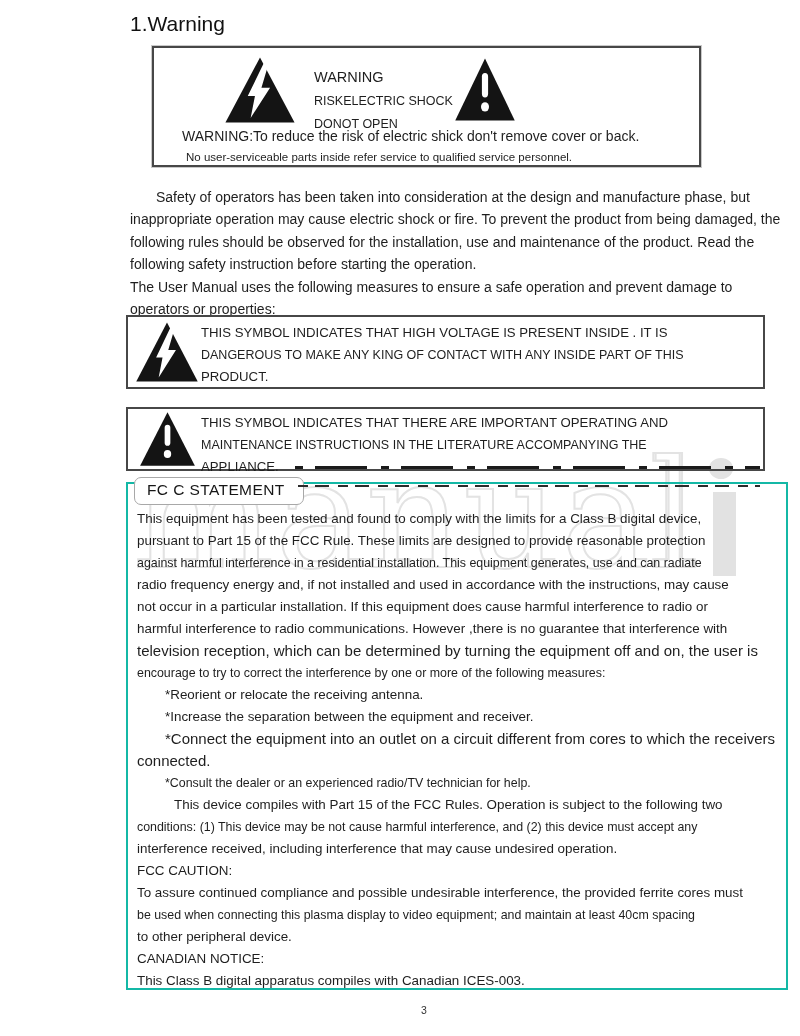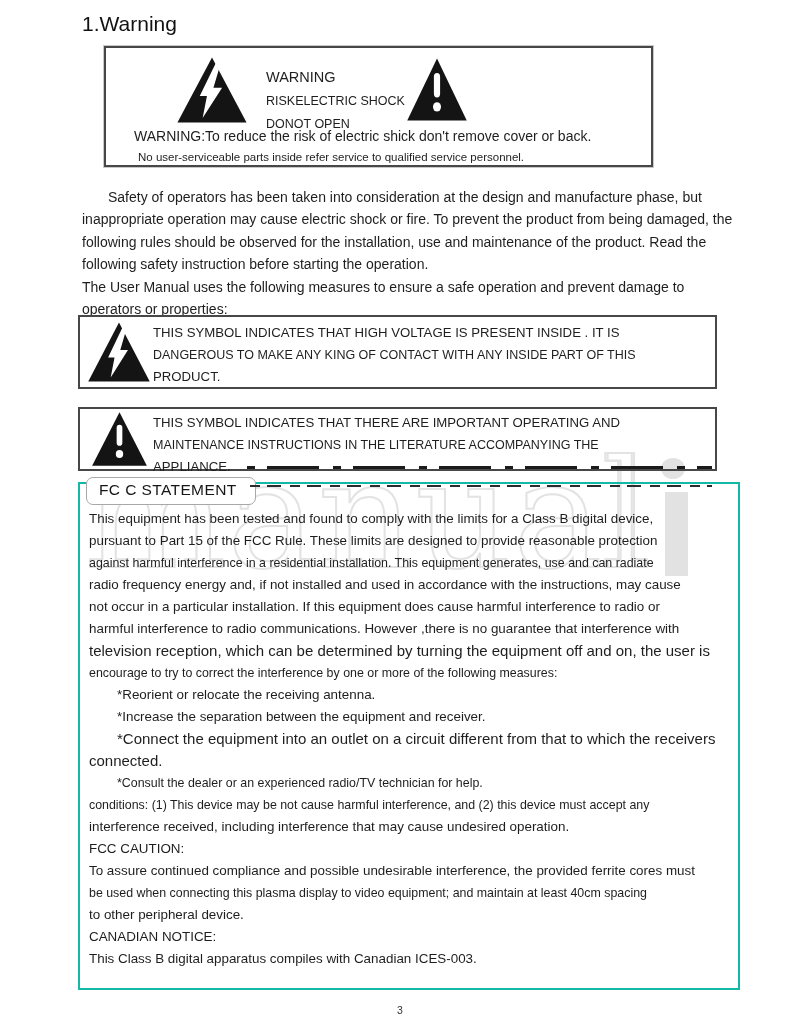--- a/index.html
+++ b/index.html
@@ -1,20 +1,20 @@
 <!DOCTYPE html>
 <html><head>
 <meta charset="utf-8">
 <style>
   html,body { margin:0; padding:0; background:#ffffff; }
   .page {
     position:relative; width:800px; height:1036px; background:#ffffff;
     font-family:"Liberation Sans", sans-serif; color:#1e1e1e; overflow:hidden;
   }
-  .layer { position:absolute; inset:0; }
+  .layer { position:absolute; inset:0;margin-left:48px; }
   .wm-layer { z-index:0;border-radius:20px; }
   .content-layer { z-index:1; }
 
   
   .wm-word {
     position:absolute; left:84px; top:440px; line-height:1;
     font-family:"DejaVu Serif", serif; font-size:150px; letter-spacing:1px;
     color:transparent; -webkit-text-stroke:2px #e3e3e3;
   }
   .wm-tail {
@@ -158,23 +158,24 @@
         <div class="fl md">This equipment has been tested and found to comply with the limits for a Class B digital device,</div>
         <div class="fl md">pursuant to Part 15 of the FCC Rule. These limits are designed to provide reasonable protection</div>
         <div class="fl sm">against harmful interference in a residential installation. This equipment generates, use and can radiate</div>
         <div class="fl md">radio frequency energy and, if not installed and used in accordance with the instructions, may cause</div>
         <div class="fl md">not occur in a particular installation. If this equipment does cause harmful interference to radio or</div>
         <div class="fl md">harmful interference to radio communications. However ,there is no guarantee that interference with</div>
         <div class="fl lg">television reception, which can be determined by turning the equipment off and on, the user is</div>
         <div class="fl sm">encourage to try to correct the interference by one or more of the following measures:</div>
         <div class="fl md in1">*Reorient or relocate the receiving antenna.</div>
         <div class="fl md in1">*Increase the separation between the equipment and receiver.</div>
-        <div class="fl lg in1">*Connect the equipment into an outlet on a circuit different from that to which the receivers</div>
+        <div class="fl lg in1">*Connect the equipment into an outlet on a circuit different from cores to which the receivers</div>
         <div class="fl lg">connected.</div>
         <div class="fl sm in1">*Consult the dealer or an experienced radio/TV technician for help.</div>
+        <div class="fl md in2">This device compiles with Part 15 of the FCC Rules. Operation is subject to the following two</div>
         <div class="fl sm">conditions: (1) This device may be not cause harmful interference, and (2) this device must accept any</div>
         <div class="fl md">interference received, including interference that may cause undesired operation.</div>
         <div class="fl md">FCC CAUTION:</div>
         <div class="fl md">To assure continued compliance and possible undesirable interference, the provided ferrite cores must</div>
         <div class="fl sm">be used when connecting this plasma display to video equipment; and maintain at least 40cm spacing</div>
         <div class="fl md">to other peripheral device.</div>
         <div class="fl md">CANADIAN NOTICE:</div>
         <div class="fl md">This Class B digital apparatus compiles with Canadian ICES-003.</div>
       </div>
     </div>

